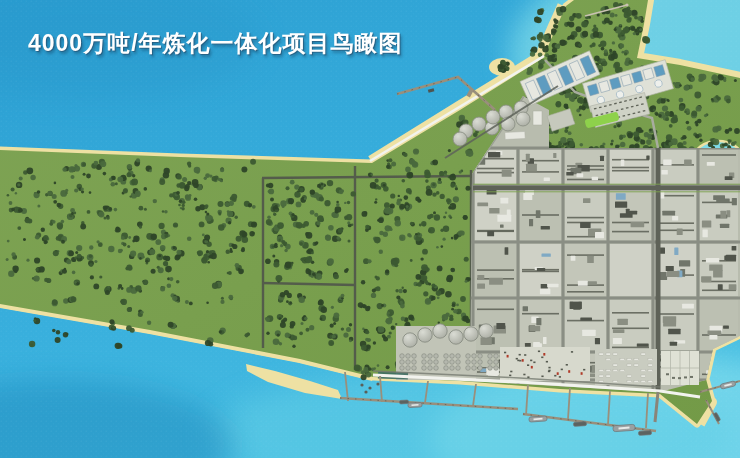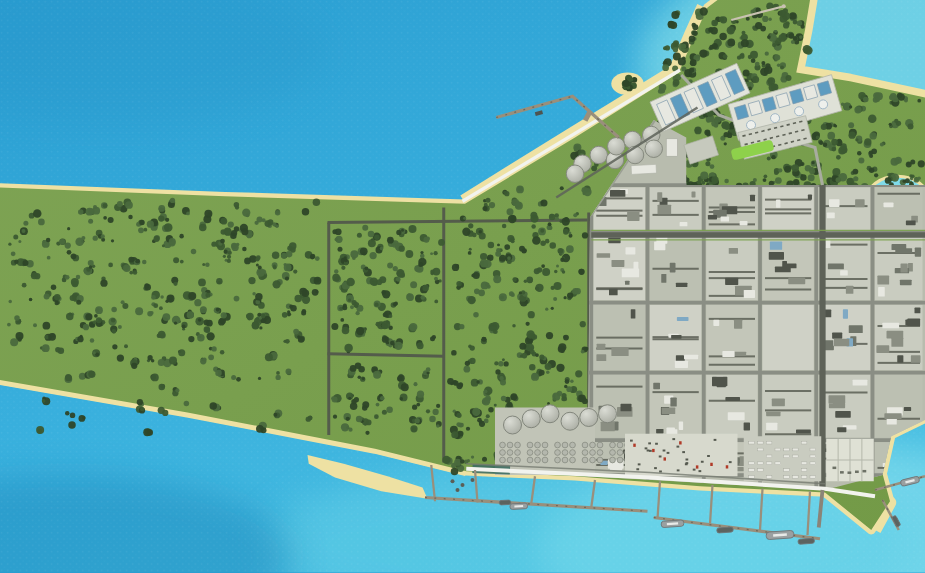--- a/index.html
+++ b/index.html
@@ -2329,13 +2329,14 @@
         <circle cx="507.5" cy="63.8" r="2.3" fill="#2e4628"></circle>
         <circle cx="502.9" cy="62.7" r="2.9" fill="#3c5a32"></circle>
         <circle cx="505.4" cy="63.8" r="1.3" fill="#3c5a32"></circle>
         <circle cx="502.9" cy="64.8" r="2.5" fill="#2e4628"></circle>
         <circle cx="500.5" cy="67.0" r="3.1" fill="#3c5a32"></circle>
         <circle cx="503.8" cy="63.4" r="2.2" fill="#3c5a32"></circle>
         <circle cx="500.9" cy="66.8" r="2.8" fill="#2e4628"></circle>
       </g>
   </svg>
 
+  <div id="title-overlay">4000万吨/年炼化一体化项目鸟瞰图</div>
 </div>
 
 </body></html>

